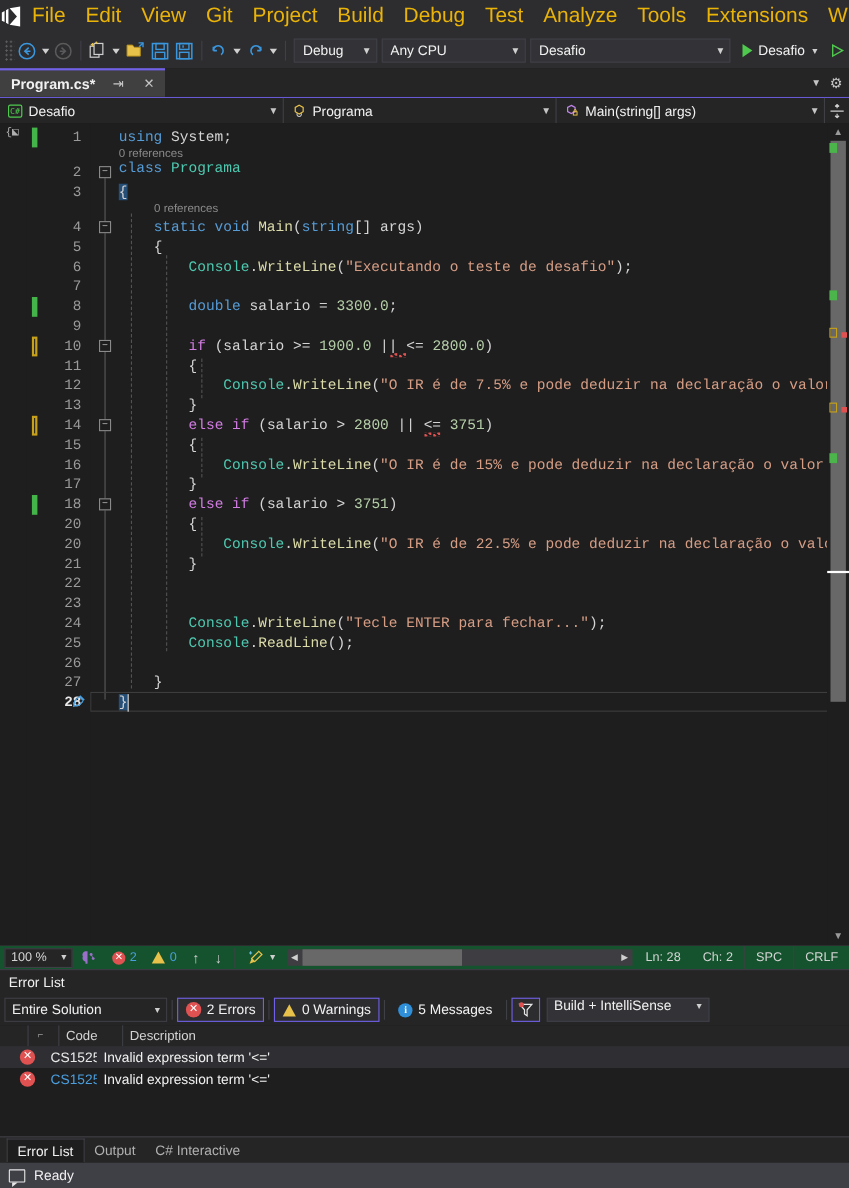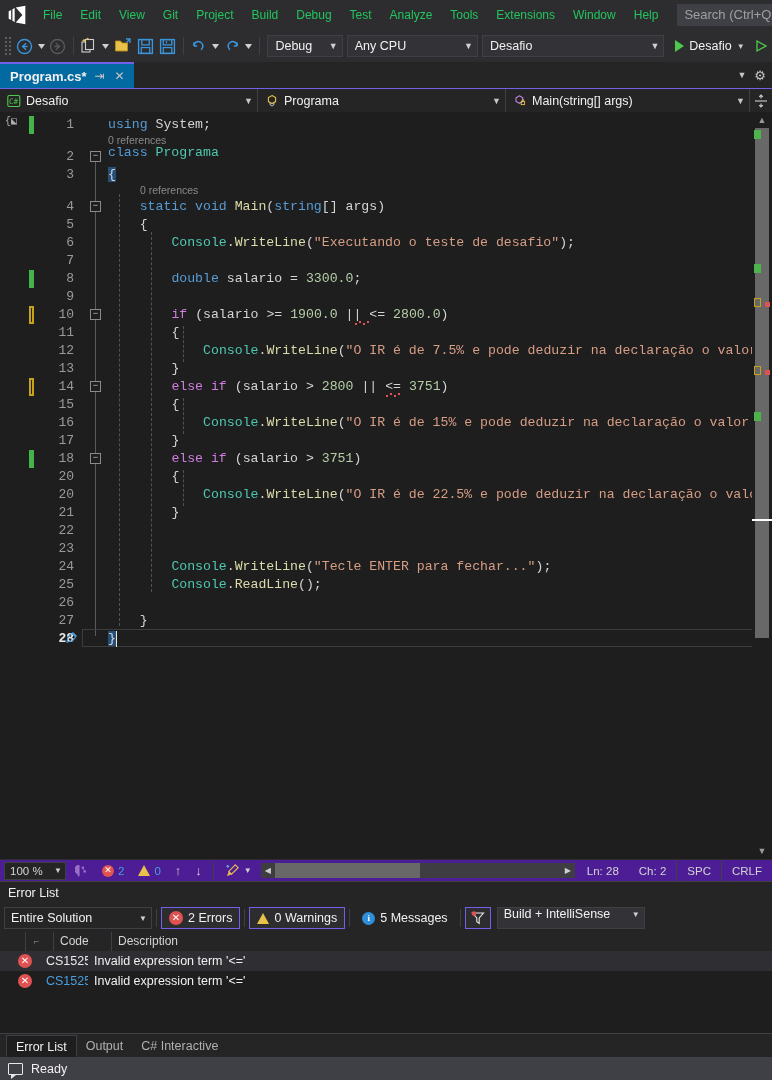--- a/index.html
+++ b/index.html
@@ -12,21 +12,21 @@
   }
   body { display: flex; flex-direction: column; }
 
   
   .menubar {
     height: 30px; background: #2d2d30; display: flex; align-items: center;
     flex: 0 0 30px;
   }
   .vs-logo { width: 34px; height: 30px; display: flex; align-items: center; justify-content: center; }
   .menu-item {
-    padding: 0 9px; height: 30px; line-height: 30px; font-size: 12px; color: #22c55e;
+    padding: 0 9px; height: 30px; line-height: 30px; font-size: 19px; color: #eab308;
     white-space: nowrap; cursor: default;
   }
   .search-box {
     margin-left: 10px; height: 22px; background: #3f3f46; border: 1px solid #3f3f46;
     color: #a0a0a0; font-size: 13px; padding: 0 6px; line-height: 20px;
     flex: 1; min-width: 0; overflow: hidden; white-space: nowrap;
   }
 
   
   .toolbar {
@@ -47,21 +47,21 @@
   .tb-combo .cv { overflow:hidden; white-space:nowrap; }
   .tb-combo .ca { color:#d0d0d0; font-size:9px; margin-left:6px; }
   .run-btn { display:flex; align-items:center; gap:5px; height:24px; padding:0 5px; cursor:default;
              font-size:12.5px; color:#f1f1f1; margin-left:6px;}
   .tri-right { width:0;height:0;border-left:9px solid #4ec94e;border-top:6px solid transparent;border-bottom:6px solid transparent;}
 
   
   .tabstrip { height: 26px; background:#252526; display:flex; align-items:flex-end; flex:0 0 26px;
               position:relative; border-bottom:none;}
   .tab {
-    height: 26px; background:#0369a1; display:flex; align-items:center; gap:6px;
+    height: 26px; background:#404040; display:flex; align-items:center; gap:14px;
     padding: 0 7px 0 10px; font-size: 13px; color:#f1f1f1; border-top:2px solid #7160e8;
     cursor:default;
   }
   .tab .pin, .tab .close { font-size: 12px; color:#c5c5c5; width:14px; text-align:center; cursor:default;}
   .tabstrip-right { margin-left:auto; display:flex; align-items:center; gap:8px; padding:0 6px; height:26px;}
 
   
   .navbar { height: 24px; background:#252526; display:flex; align-items:center; flex:0 0 24px;
             border-top:1px solid #7160e8; }
   .nav-combo { height:24px; display:flex; align-items:center; padding:0 4px 0 6px; gap:5px;
@@ -119,21 +119,21 @@
   .vscroll { width:20px; flex:0 0 20px; background:#1e1e1e; position:relative; }
   .vs-arrow { position:absolute; left:0; width:20px; height:16px; display:flex;
               align-items:center; justify-content:center; color:#9a9a9a; font-size:9px;}
   .vs-thumb { position:absolute; left:3px; width:14px; background:#686868; }
   .vs-mark { position:absolute; width:7px; height:9px; left:2px; }
   .vs-mark.g { background:#4bb44b; }
   .vs-mark.y { border:1.5px solid #c8a11a; background:transparent; }
   .vs-mark.r { background:#e05252; left:13px; width:5px; height:5px;}
 
   
-  .editstatus { height:22px; background:#4c1d95; display:flex; align-items:center; flex:0 0 22px;
+  .editstatus { height:22px; background:#14532d; display:flex; align-items:center; flex:0 0 22px;
                 font-size:11.5px; color:#d4d4d4; border-top:1px solid #2d2d30;}
   .zoom-combo { width:62px; height:18px; margin-left:4px; background:#252526; border:1px solid #3f3f46;
                 display:flex; align-items:center; justify-content:space-between; padding:0 3px 0 5px;
                 font-size:11.5px; cursor:default;}
   .st-item { display:flex; align-items:center; gap:4px; padding:0 7px; height:22px; cursor:default;}
   .err-dot { width:12px; height:12px; border-radius:50%; background:#e05252; color:#fff; font-size:9px;
              display:flex; align-items:center; justify-content:center; line-height:1;}
   .warn-tri { width:0;height:0;border-bottom:11px solid #e8c14a; border-left:6px solid transparent;
               border-right:6px solid transparent; position:relative;}
   .hscroll { flex:1 1 auto; height:15px; background:#3e3e42; margin:0 2px; display:flex;

